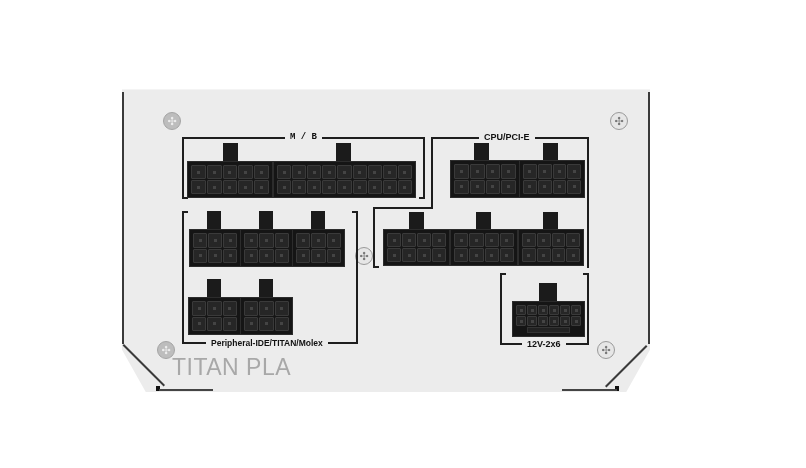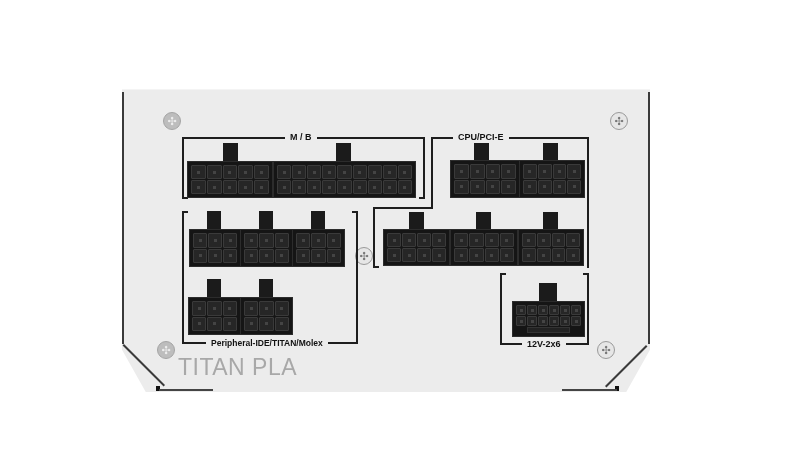--- a/index.html
+++ b/index.html
@@ -9,21 +9,21 @@
   .panel-top-edge { position:absolute; left:122px; top:89px; width:528px; height:2px; background:#f4f4f4; }
   .side-line { position:absolute; width:2px; background:#3a3a3a; }
   .bracket { position:absolute; border:2px solid #1e1e1e; box-sizing:border-box; }
   .blabel { position:absolute; background:#ececec; padding:0 5px; font-weight:bold; font-size:9px; color:#111; line-height:10px; white-space:nowrap; }
   .conn { position:absolute; background:#151515; border:1px solid #2c2c2c; box-sizing:border-box; display:grid; gap:1px; padding:3px; }
   .pin { background:#262626; border:1px solid #3a3a3a; border-radius:1px; position:relative; }
   .pin::after { content:""; position:absolute; left:50%; top:50%; width:3px; height:3px; margin:-1.5px 0 0 -1.5px; background:#444; }
   .latch { position:absolute; background:#1b1b1b; }
   .screw { position:absolute; width:18px; height:18px; border-radius:50%; background:#bdbdbd; border:1px solid #a5a5a5; box-sizing:border-box; display:flex; align-items:center; justify-content:center; color:#eee; font-size:11px; line-height:1; }
   .screw.light { background:#e6e6e6; border-color:#9a9a9a; color:#777; }
-  .brand { position:absolute; left:178px; top:354px; font-size:23px; color:#a8a8a8; letter-spacing:0.5px; }
+  .brand { position:absolute; left:172px; top:354px; font-size:23px; color:#a8a8a8; letter-spacing:0.5px; }
   .foot { position:absolute; height:2px; background:#444; }
   .foot-dot { position:absolute; width:4px; height:5px; background:#111; }
   .chamfer { position:absolute; height:2px; background:#3a3a3a; transform-origin:0 0; }
 </style>
 </head>
 <body>
 
 <div class="panel-top-edge"></div>
 <div class="panel"></div>
 
@@ -34,21 +34,21 @@
 
 <div class="screw" style="left:163px;top:112px;">✣</div>
 <div class="screw light" style="left:610px;top:112px;">✣</div>
 <div class="screw light" style="left:355px;top:247px;">✣</div>
 <div class="screw" style="left:157px;top:341px;">✣</div>
 <div class="screw light" style="left:597px;top:341px;">✣</div>
 
 <div class="bracket" style="left:182px;top:137px;width:243px;height:62px;border-bottom:none;"></div>
 <div class="bracket" style="left:182px;top:196px;width:6px;height:3px;border-top:none;border-right:none;border-left:none;"></div>
 <div class="bracket" style="left:419px;top:196px;width:6px;height:3px;border-top:none;border-right:none;border-left:none;"></div>
-<div class="blabel" style="left:285px;top:132px;">M / B</div>
+<div class="blabel" style="left:285px;top:132px;font-family:Liberation Mono, monospace;">M / B</div>
 
 <div class="latch" style="left:223px;top:143px;width:15px;height:19px;"></div>
 <div class="conn" style="left:187px;top:161px;width:86px;height:37px;grid-template-columns:repeat(5,1fr);grid-template-rows:repeat(2,1fr);">
   <div class="pin"></div>
     <div class="pin"></div>
     <div class="pin"></div>
     <div class="pin"></div>
     <div class="pin"></div>
   <div class="pin"></div>
     <div class="pin"></div>
@@ -75,21 +75,21 @@
     <div class="pin"></div>
     <div class="pin"></div>
     <div class="pin"></div>
     <div class="pin"></div>
 </div>
 
 <div class="bracket" style="left:431px;top:137px;width:158px;height:72px;border-bottom:none;"></div>
 <div class="bracket" style="left:373px;top:207px;width:60px;height:61px;border-right:none;border-bottom:none;"></div>
 <div class="side-line" style="left:587px;top:137px;height:131px;background:#1e1e1e;"></div>
 <div class="bracket" style="left:373px;top:265px;width:6px;height:3px;border-top:none;border-right:none;border-left:none;"></div>
-<div class="blabel" style="left:453px;top:132px;text-align:right;">CPU/PCI-E</div>
+<div class="blabel" style="left:479px;top:132px;text-align:right;">CPU/PCI-E</div>
 
 <div class="latch" style="left:474px;top:143px;width:15px;height:18px;"></div>
 <div class="conn" style="left:450px;top:160px;width:70px;height:38px;grid-template-columns:repeat(4,1fr);grid-template-rows:repeat(2,1fr);">
   <div class="pin"></div>
     <div class="pin"></div>
     <div class="pin"></div>
     <div class="pin"></div>
   <div class="pin"></div>
     <div class="pin"></div>
     <div class="pin"></div>

